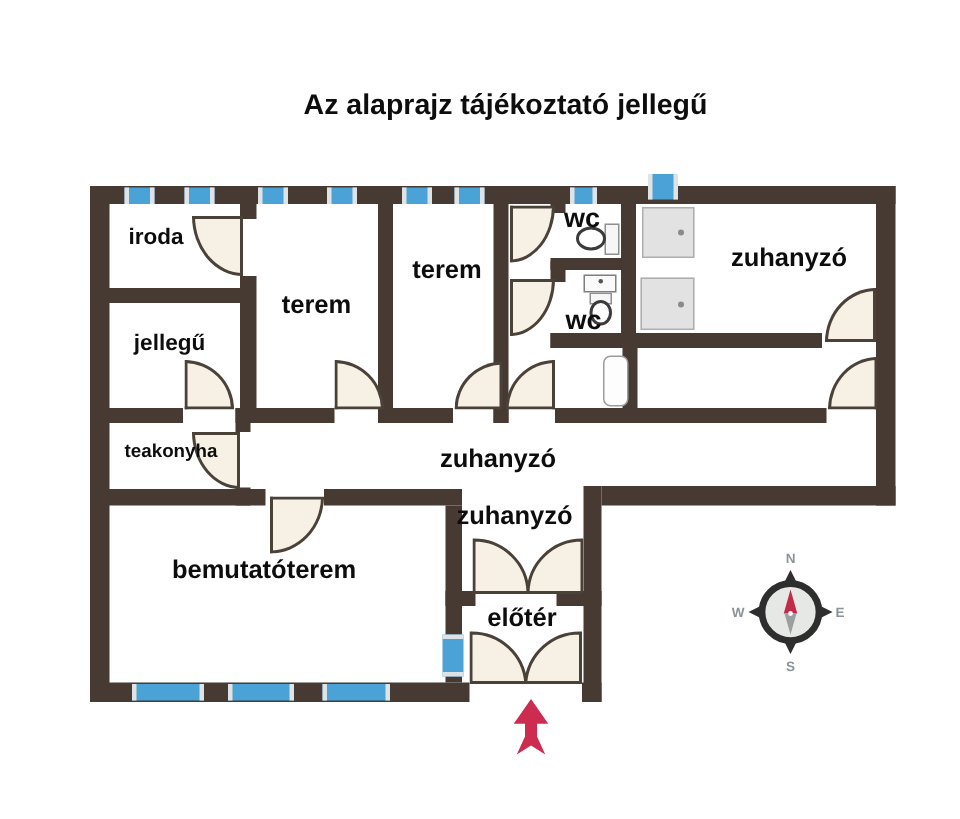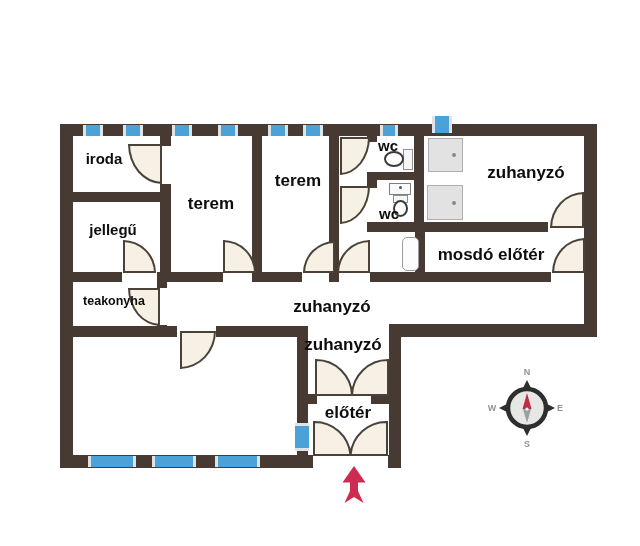--- a/index.html
+++ b/index.html
@@ -14,39 +14,40 @@
   .win{position:absolute;background:#4aa2d7;border-left:3px solid #dfe3e6;border-right:3px solid #dfe3e6;box-sizing:border-box;}
   .winv{position:absolute;background:#4aa2d7;border-top:3px solid #dfe3e6;border-bottom:3px solid #dfe3e6;box-sizing:border-box;}
   
   .door{position:absolute;background:#f7f0e4;border:2px solid #4a4138;box-sizing:border-box;}
   .rtl{border-radius:100% 0 0 0;}   
   .rtr{border-radius:0 100% 0 0;}   
   .rbr{border-radius:0 0 100% 0;}   
   .rbl{border-radius:0 0 0 100%;}   
   
   .lbl{position:absolute;transform:translate(-50%,-50%);font-weight:700;color:#0d0d0d;white-space:nowrap;line-height:1;}
-  .lg{font-size:17px;} .md{font-size:15px;} .sm{font-size:12.5px;} .wc{font-size:15px;}
+  .lg{font-size:17px;} .md{font-size:15px;} .sm{font-size:12.5px;} .wc{font-size:18px;}
   .title{position:absolute;left:337px;top:71px;transform:translate(-50%,-50%);
          font-size:19px;font-weight:700;color:#0d0d0d;white-space:nowrap;}
   
   .tray{position:absolute;background:#e2e2e2;border:1px solid #aeaeae;box-sizing:border-box;}
   .tray .dot{position:absolute;right:6px;top:45%;width:4px;height:4px;border-radius:50%;background:#8a8a8a;}
   .basin{position:absolute;background:#fdfdfd;border:1px solid #9b9b9b;border-radius:5px;box-sizing:border-box;}
   .bowl{position:absolute;background:#fff;border:2px solid #3b3b3b;border-radius:50%;box-sizing:border-box;}
   .cistern{position:absolute;background:#f6f6f6;border:1px solid #8f8f8f;box-sizing:border-box;}
   .sink{position:absolute;background:#fafafa;border:1px solid #7f7f7f;box-sizing:border-box;}
   .sink .tap{position:absolute;left:45%;top:2px;width:3px;height:3px;background:#555;border-radius:50%;}
   
   .cl{position:absolute;transform:translate(-50%,-50%);font-size:9px;font-weight:700;color:#8d9396;}
 </style>
 </head>
 <body>
 
 <div id="stage">
 
+  <div class="title">Az alaprajz tájékoztató jellegű</div>
 
   <div class="w" style="left:60px;top:124px;width:537px;height:12px"></div>
   <div class="w" style="left:60px;top:124px;width:13px;height:344px"></div>
   <div class="w" style="left:60px;top:455px;width:253px;height:13px"></div>
   <div class="w" style="left:388px;top:455px;width:13px;height:13px"></div>
   <div class="w" style="left:584px;top:124px;width:13px;height:213px"></div>
   <div class="w" style="left:401px;top:324px;width:196px;height:13px"></div>
   <div class="w" style="left:389px;top:324px;width:12px;height:144px"></div>
 
   <div class="w" style="left:160px;top:124px;width:11px;height:22px"></div>
@@ -125,24 +126,24 @@
 
   <div class="basin" style="left:402px;top:237px;width:17px;height:34px"></div>
 
   <div class="lbl md" style="left:104px;top:158px">iroda</div>
   <div class="lbl lg" style="left:211px;top:203px">terem</div>
   <div class="lbl lg" style="left:298px;top:180px">terem</div>
   <div class="lbl wc" style="left:388px;top:145px">wc</div>
   <div class="lbl wc" style="left:389px;top:213px">wc</div>
   <div class="lbl lg" style="left:526px;top:172px">zuhanyzó</div>
   <div class="lbl md" style="left:113px;top:229px">jellegű</div>
-  <div class="lbl lg" style="left:491px;top:254px">mosdó előtér</div>
   <div class="lbl sm" style="left:114px;top:301px">teakonyha</div>
   <div class="lbl lg" style="left:332px;top:306px">zuhanyzó</div>
   <div class="lbl lg" style="left:343px;top:344px">zuhanyzó</div>
+  <div class="lbl lg" style="left:176px;top:380px">bemutatóterem</div>
   <div class="lbl lg" style="left:348px;top:412px">előtér</div>
 
   <svg class="abs" style="left:342px;top:466px" width="24" height="38" viewBox="0 0 24 38">
     <path d="M12 0 L23.5 16.5 L16 16.5 L16 25 L21.5 37 L12 31 L2.5 37 L8 25 L8 16.5 L0.5 16.5 Z" fill="#ce2b50"></path>
   </svg>
 
   <svg class="abs" style="left:495px;top:376px" width="64" height="64" viewBox="0 0 64 64">
     <polygon points="32,4 37,14 32,22 27,14" fill="#2e2e2e"></polygon>
     <polygon points="32,60 37,50 32,42 27,50" fill="#2e2e2e"></polygon>
     <polygon points="4,32 14,27 22,32 14,37" fill="#2e2e2e"></polygon>

